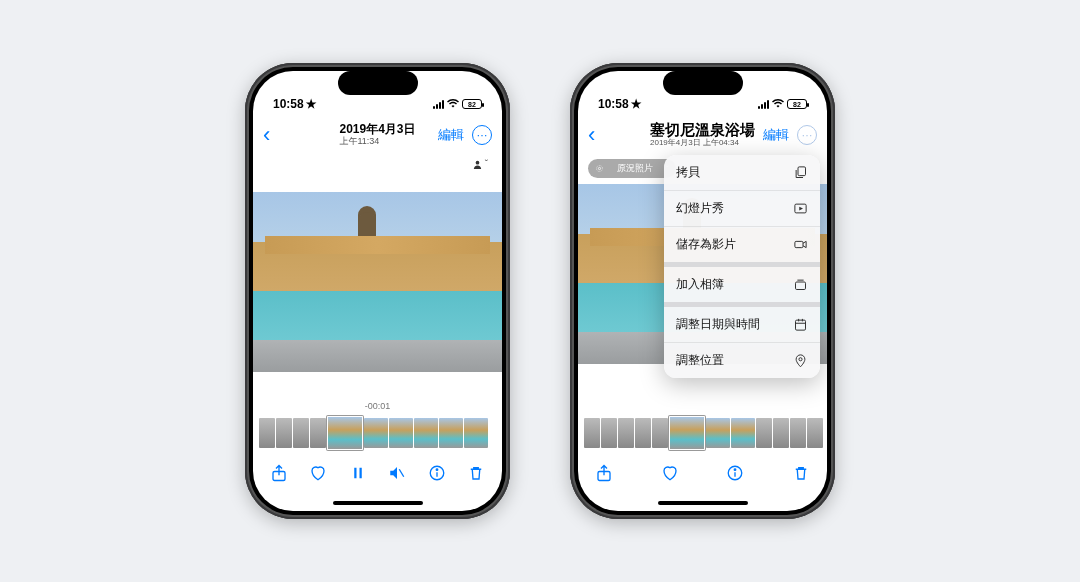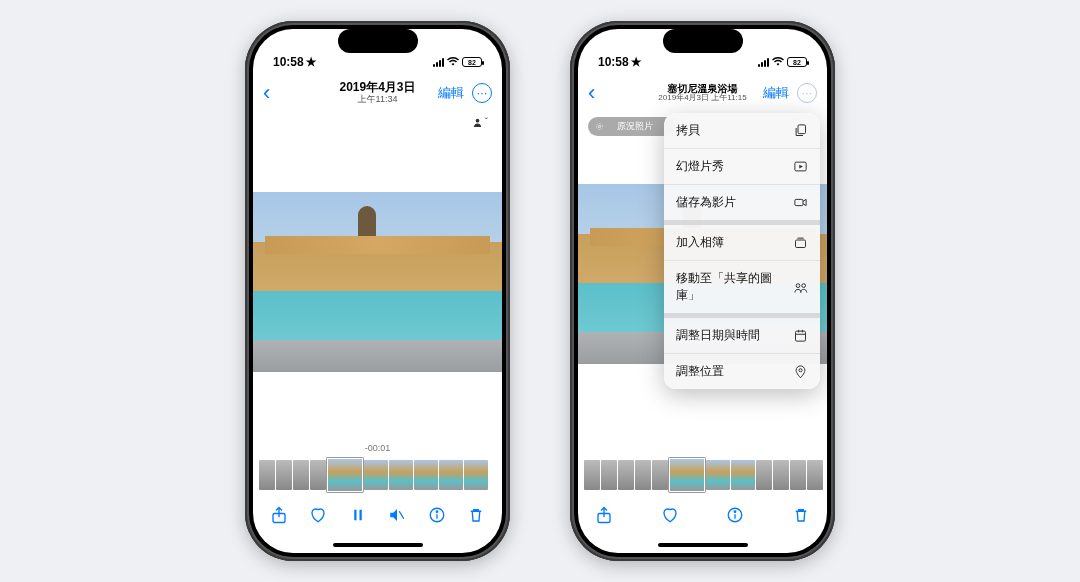--- a/index.html
+++ b/index.html
@@ -9,21 +9,21 @@
   background: #eef0f3;
   display: flex;
   justify-content: center;
   align-items: center;
   gap: 60px;
   font-family: -apple-system, "SF Pro Text", "Helvetica Neue", Arial, sans-serif;
   border-radius: 20px;
 }
 .phone {
   width: 265px;
-  height: 540px;
+  height: 456px;
   background: #000;
   border-radius: 48px;
   padding: 8px;
   box-shadow: 0 4px 18px rgba(0,0,0,.25), inset 0 0 0 2px #3a3a3c, inset 0 0 0 4px #555;
   position: relative;
 }
 .screen {
   width: 100%;
   height: 100%;
   background: #fff;
@@ -67,21 +67,21 @@
 }
 .battery-box::after { content:''; position:absolute; right:-3px; top:3px; width:2px; height:4px; background:#000; border-radius:1px; }
 .nav-bar {
   height: 40px;
   display: flex;
   align-items: center;
   padding: 0 10px;
   position: relative;
 }
 .back-chevron { color: #007aff; font-size: 22px; font-weight: 400; }
-.nav-center { position: absolute; left: 50%; transform: translateX(-50%); text-align: center; }
+.nav-center { position: absolute; left: 50%; transform: translateX(-50%); }
 .nav-title-main { font-size: 12px; font-weight: 600; color: #000; line-height: 1.1; }
 .nav-title-sub { font-size: 9px; color: #555; line-height: 1.1; }
 .nav-right { margin-left: auto; display: flex; align-items: center; gap: 8px; }
 .edit-btn { color: #007aff; font-size: 13px; font-weight: 500; font-family: Liberation Mono, monospace; }
 .more-btn {
   width: 20px; height: 20px; border: 1.3px solid #007aff; border-radius: 50%;
   display: flex; align-items: center; justify-content: center; color: #007aff; font-size: 11px;
 }
 .more-btn.dim { border-color: #b0c8e8; color: #b0c8e8; }
 .sub-toolbar {
@@ -296,22 +296,22 @@
               <path fill="#000" d="M12 18l-3-3c1.7-1.7 4.3-1.7 6 0l-3 3zm-6-6l-2-2c4.4-4.4 11.6-4.4 16 0l-2 2c-3.3-3.3-8.7-3.3-12 0zm-4-4L0 6C6.6-.6 17.4-.6 24 6l-2 2C16.5 2.5 7.5 2.5 2 8z"></path>
             </svg></span>
         <span class="battery-box">
             <span>82</span>
           </span>
       </div>
     </div>
     <div class="nav-bar">
       <span class="back-chevron">‹</span>
       <div class="nav-center">
-        <div class="nav-title-main" style="font-size:10px">塞切尼溫泉浴場</div>
-        <div class="nav-title-sub" style="font-size:8px">2019年4月3日 上午11:15</div>
+        <div class="nav-title-main" style="font-size:15px">塞切尼溫泉浴場</div>
+        <div class="nav-title-sub" style="font-size:8px">2019年4月3日 上午04:34</div>
       </div>
       <div class="nav-right">
         <span class="edit-btn">編輯</span>
         <span class="more-btn dim">⋯</span>
       </div>
     </div>
     <div class="live-badge">
       <svg viewBox="0 0 24 24" fill="none" stroke="#fff" stroke-width="2">
           <circle cx="12" cy="12" r="3"></circle>
           <circle cx="12" cy="12" r="8" stroke-dasharray="2 3"></circle>
@@ -350,30 +350,20 @@
         </div>
         <div class="menu-item group-start">
           <span>加入相簿</span>
           <span class="menu-icon">
             <svg viewBox="0 0 24 24" fill="none" stroke="currentColor" stroke-width="1.6">
               <rect x="4" y="8" width="16" height="12" rx="2"></rect>
               <path d="M7 5h10"></path>
             </svg>
           </span>
         </div>
-        <div class="menu-item">
-          <span>移動至「共享的圖庫」</span>
-          <span class="menu-icon">
-            <svg viewBox="0 0 24 24" fill="none" stroke="currentColor" stroke-width="1.6">
-              <circle cx="8" cy="9" r="3"></circle>
-              <circle cx="17" cy="9" r="3"></circle>
-              <path d="M3 20c0-3 2.2-5 5-5s5 2 5 5M12 20c0-3 2.2-5 5-5s5 2 5 5"></path>
-            </svg>
-          </span>
-        </div>
         <div class="menu-item group-start">
           <span>調整日期與時間</span>
           <span class="menu-icon">
             <svg viewBox="0 0 24 24" fill="none" stroke="currentColor" stroke-width="1.6">
               <rect x="4" y="5" width="16" height="16" rx="2"></rect>
               <path d="M4 10h16M9 3v4M15 3v4"></path>
             </svg>
           </span>
         </div>
         <div class="menu-item">

